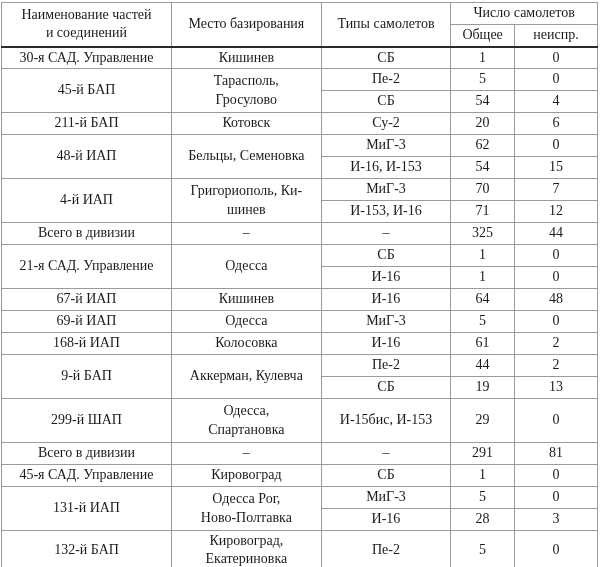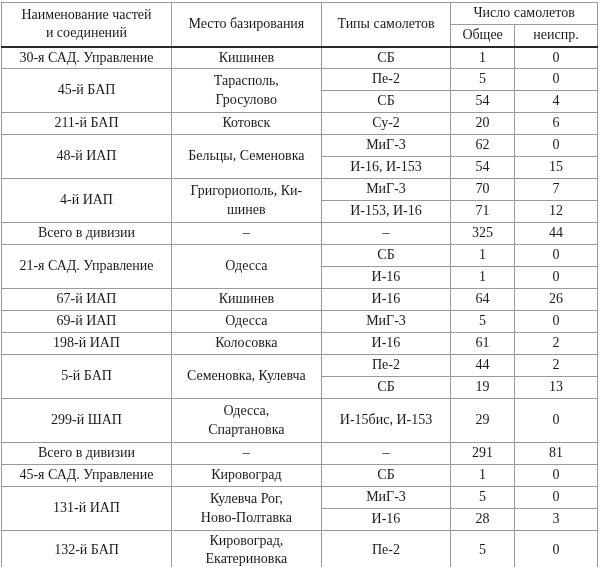--- a/index.html
+++ b/index.html
@@ -138,42 +138,42 @@
       <td>И-16</td>
       <td>1</td>
       <td>0</td>
     </tr>
 
     <tr class="rh">
       <td class="c1">67-й ИАП</td>
       <td>Кишинев</td>
       <td>И-16</td>
       <td>64</td>
-      <td>26</td>
+      <td>48</td>
     </tr>
 
     <tr class="rh">
       <td class="c1">69-й ИАП</td>
       <td>Одесса</td>
       <td>МиГ-3</td>
       <td>5</td>
       <td>0</td>
     </tr>
 
     <tr class="rh">
-      <td class="c1">198-й ИАП</td>
+      <td class="c1">168-й ИАП</td>
       <td>Колосовка</td>
       <td>И-16</td>
       <td>61</td>
       <td>2</td>
     </tr>
 
     <tr class="rh">
-      <td rowspan="2" class="c1">5-й БАП</td>
-      <td rowspan="2">Семеновка, Кулевча</td>
+      <td rowspan="2" class="c1">9-й БАП</td>
+      <td rowspan="2">Аккерман, Кулевча</td>
       <td>Пе-2</td>
       <td>44</td>
       <td>2</td>
     </tr>
     <tr class="rh">
       <td>СБ</td>
       <td>19</td>
       <td>13</td>
     </tr>
 
@@ -197,21 +197,21 @@
     <tr class="rh">
       <td class="c1 bold">45-я САД. Управление</td>
       <td>Кировоград</td>
       <td>СБ</td>
       <td>1</td>
       <td>0</td>
     </tr>
 
     <tr class="rh">
       <td rowspan="2" class="c1">131-й ИАП</td>
-      <td rowspan="2">Кулевча Рог,
+      <td rowspan="2">Одесса Рог,
 Ново-Полтавка</td>
       <td>МиГ-3</td>
       <td>5</td>
       <td>0</td>
     </tr>
     <tr class="rh">
       <td>И-16</td>
       <td>28</td>
       <td>3</td>
     </tr>

